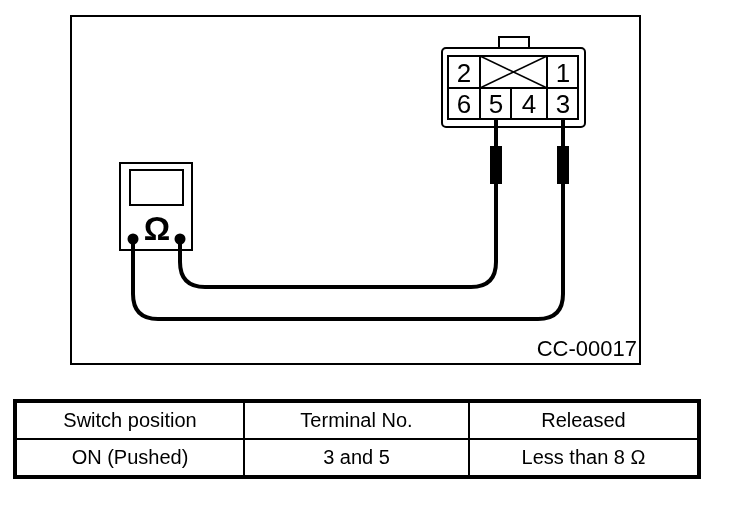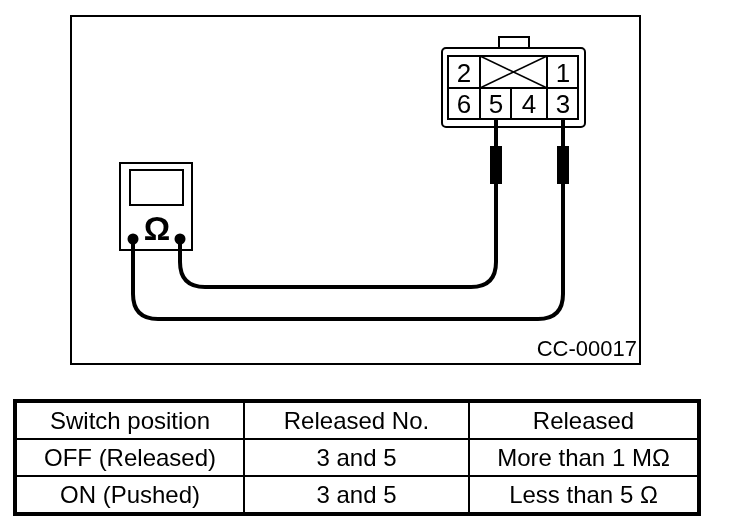--- a/index.html
+++ b/index.html
@@ -65,21 +65,21 @@
     text-anchor: end;
   }
   .spec-table {
     position: absolute;
     left: 13px;
     top: 399px;
     width: 684px;
     border-collapse: collapse;
     table-layout: fixed;
     border: 4px solid #000000;
-    font-size: 24px;
+    font-size: 20px;
     color: #000000;
   }
   .spec-table th, .spec-table td {
     border: 2px solid #000000;
     height: 35px;
     padding: 0;
     text-align: center;
     vertical-align: middle;
     font-weight: normal;
     white-space: nowrap;
@@ -132,29 +132,24 @@
 
   <table class="spec-table">
     <colgroup>
       <col style="width:229px">
       <col style="width:225px">
       <col style="width:230px">
     </colgroup>
     <tbody>
       <tr>
         <th>Switch position</th>
-        <th>Released No.</th>
+        <th>Terminal No.</th>
         <th>Released</th>
-      </tr>
-      <tr>
-        <td>OFF (Released)</td>
-        <td>3 and 5</td>
-        <td>More than 1 MΩ</td>
       </tr>
       <tr>
         <td>ON (Pushed)</td>
         <td>3 and 5</td>
-        <td>Less than 5 Ω</td>
+        <td>Less than 8 Ω</td>
       </tr>
     </tbody>
   </table>
 
 </div>
 
 </body></html>

